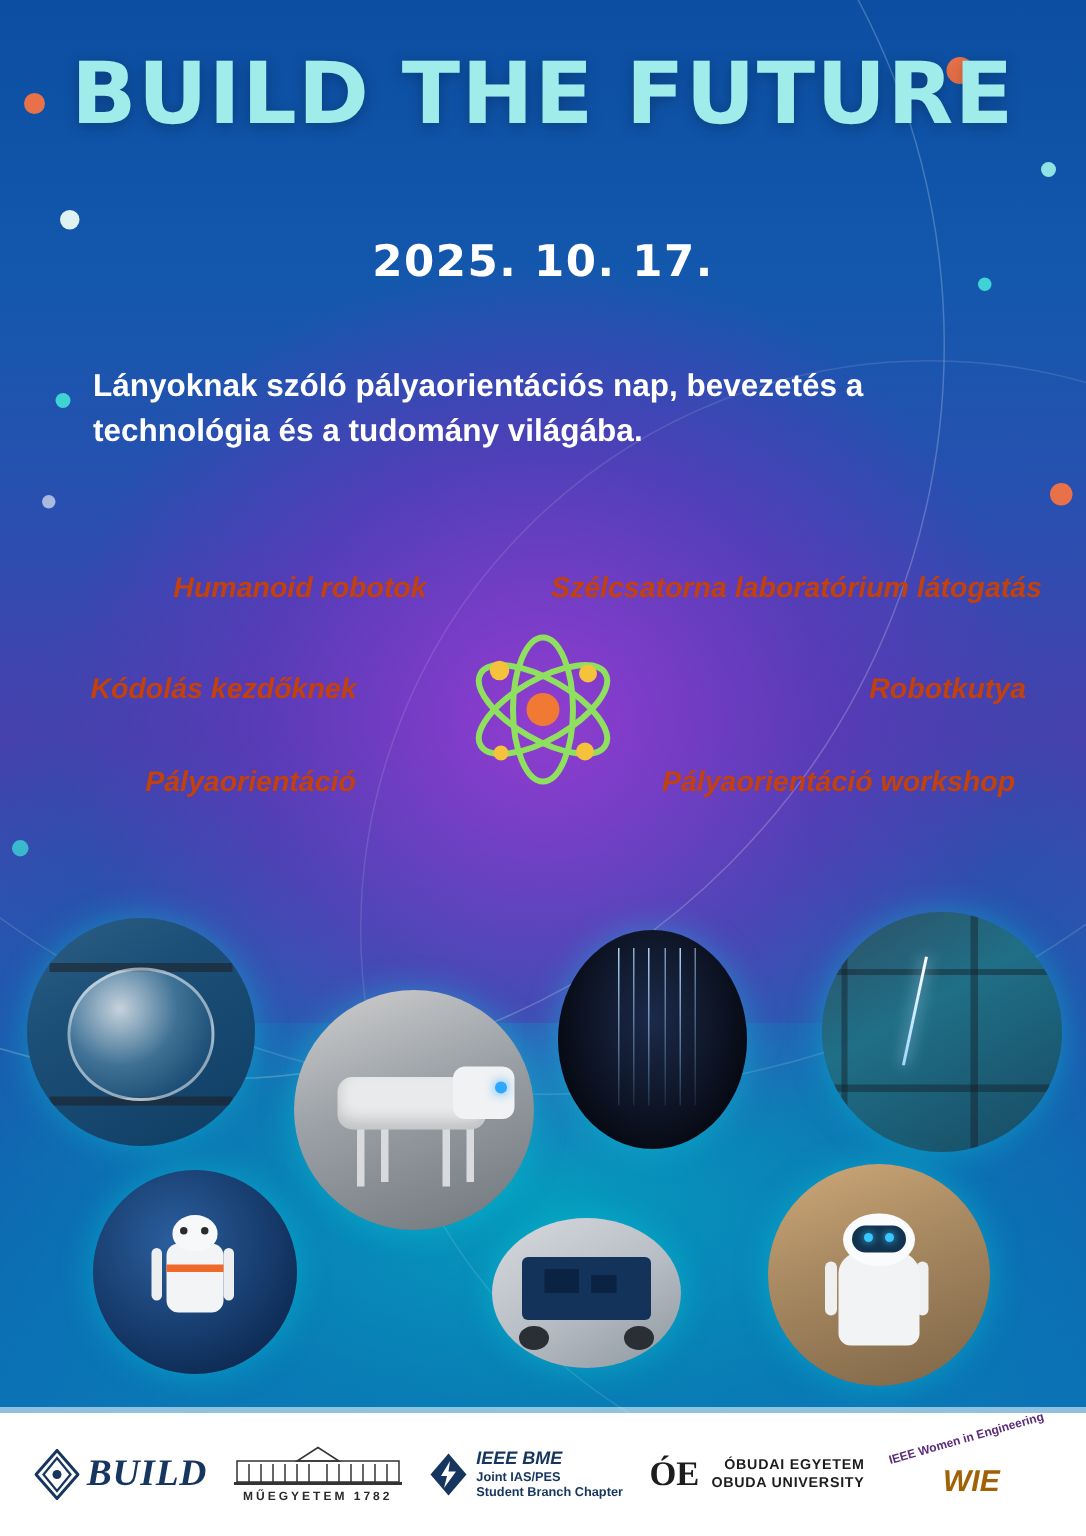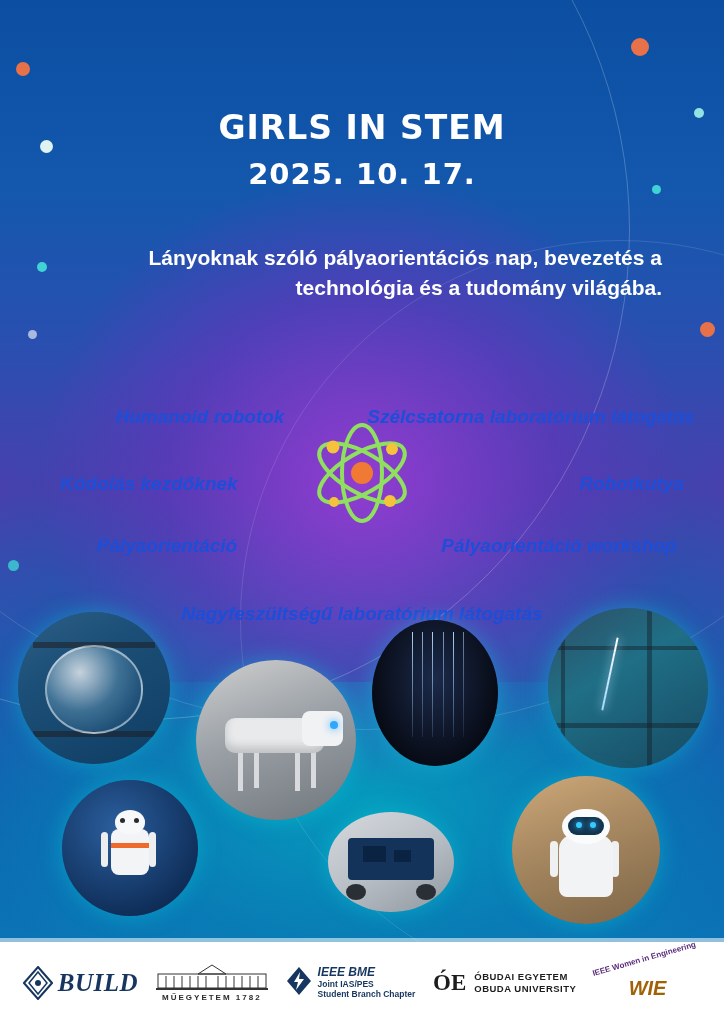--- a/index.html
+++ b/index.html
@@ -64,33 +64,32 @@
   }
   .date {
     position: absolute; top: 157px; left: 0; right: 0;
     text-align: center;
     font-size: 29px; font-weight: 700; letter-spacing: 1px;
     color: #ffffff;
     font-family: "DejaVu Sans", sans-serif;
   }
   .lead {
     position: absolute; top: 243px; left: 62px; right: 62px;
-    text-align: right;
+    text-align: left;
     font-size: 21px; font-weight: 700; line-height: 1.45;
     color: #ffffff;
   }
   
   .topic {
     position: absolute;
-    color: #1d4ed8;
+    color: #c2410c;
     font-weight: 700;
     font-style: italic;
     font-size: 19px;
     line-height: 1.25;
-    margin-top: 24px;
   }
   .t-humanoid { left: 60px; top: 381px; width: 280px; text-align: center; }
   .t-wind     { right: 28px; top: 381px; width: 330px; text-align: center; }
   .t-coding   { left: 14px; top: 448px; width: 270px; text-align: center; }
   .t-dog      { right: 40px; top: 448px; width: 300px; text-align: right; }
   .t-career   { left: 42px; top: 510px; width: 250px; text-align: center; }
   .t-robotprog{ right: 20px; top: 510px; width: 290px; text-align: center; }
   .t-highv    { left: 0; right: 0; top: 578px; text-align: center; }
 
   
@@ -170,28 +169,28 @@
     position: absolute; left: 0; right: 0; bottom: 0; height: 82px;
     display: flex; align-items: center; justify-content: space-around;
     padding: 0 14px;
   }
   .logo { display:flex; align-items:center; gap:6px; color:#19355e; }
   .ieee-logo { display:flex; align-items:center; gap:5px; }
   .ieee-word { font-size: 25px; font-weight: 800; font-style: italic; color:#16365f; letter-spacing:0.5px; font-family:"Liberation Serif", serif;}
   .bme { text-align:center; color:#2b2b2b; }
   .bme-bar { width: 112px; height: 26px; border-bottom: 2px solid #333; position:relative; }
   .bme-txt { font-size: 8px; letter-spacing: 2px; margin-top:3px; font-weight:700; }
-  .ieeebme { display:flex; align-items:flex-start; gap:6px; }
+  .ieeebme { display:flex; align-items:center; gap:6px; }
   .ieeebme-txt { line-height:1.15; }
   .ieeebme-t1 { font-size: 12px; font-weight: 800; color:#16365f; font-style: italic;}
   .ieeebme-t2 { font-size: 8.5px; font-weight: 700; color:#16365f;}
   .ieeebme-t3 { font-size: 8.5px; font-weight: 700; color:#16365f;}
   .obuda { display:flex; align-items:center; gap:8px; }
   .obuda-mark { font-size: 23px; font-weight: 700; color:#1d1d1d; font-family:"Liberation Serif", serif; }
-  .obuda-txt { line-height:1.25; }
+  .obuda-txt { line-height:1.25;text-align:right; }
   .obuda-t1 { font-size: 9.5px; font-weight:800; color:#1d1d1d; letter-spacing:0.5px;}
   .obuda-t2 { font-size: 9.5px; font-weight:800; color:#1d1d1d; letter-spacing:0.5px;}
   .wie { text-align:center; position:relative; }
   .wie-top { font-size: 8px; color:#5a2b7a; font-weight:700; transform: rotate(-16deg); transform-origin: left bottom; white-space:nowrap;}
   .wie-main { font-size: 20px; color:#a16207; font-family:Liberation Sans, sans-serif; font-style:italic; font-weight:700; line-height:1;}
 </style>
 </head>
 <body>
 
 <div class="poster">
@@ -206,31 +205,30 @@
   <div class="dot" style="left:16px;  top:62px;  width:14px; height:14px; background:#e8714a;"></div>
   <div class="dot" style="left:40px;  top:140px; width:13px; height:13px; background:#dff3f2;"></div>
   <div class="dot" style="left:37px;  top:262px; width:10px; height:10px; background:#3fd3d6;"></div>
   <div class="dot" style="left:28px;  top:330px; width:9px;  height:9px;  background:#ffffff; opacity:.6;"></div>
   <div class="dot" style="left:631px; top:38px;  width:18px; height:18px; background:#e8714a;"></div>
   <div class="dot" style="left:694px; top:108px; width:10px; height:10px; background:#8fe3e2;"></div>
   <div class="dot" style="left:652px; top:185px; width:9px;  height:9px;  background:#3fd3d6;"></div>
   <div class="dot" style="left:700px; top:322px; width:15px; height:15px; background:#e8714a;"></div>
   <div class="dot" style="left:8px;   top:560px; width:11px; height:11px; background:#3fd3d6; opacity:.8;"></div>
 
-  <h2 class="subtitle">GIRLS IN STEM</h2>
+  <h1 class="title">BUILD THE FUTURE</h1>
   <div class="date">2025. 10. 17.</div>
   <p class="lead">Lányoknak szóló pályaorientációs nap, bevezetés a technológia és a tudomány világába.</p>
 
   <div class="topic t-humanoid">Humanoid robotok</div>
   <div class="topic t-coding">Kódolás kezdőknek</div>
   <div class="topic t-wind">Szélcsatorna laboratórium látogatás</div>
   <div class="topic t-dog">Robotkutya</div>
   <div class="topic t-career">Pályaorientáció</div>
   <div class="topic t-robotprog">Pályaorientáció workshop</div>
-  <div class="topic t-highv">Nagyfeszültségű laboratórium látogatás</div>
 
   <div class="atom">
     <svg viewBox="0 0 152 110" width="152" height="110">
       <g fill="none" stroke="#8fe05f" stroke-width="4">
         <ellipse cx="76" cy="55" rx="48" ry="20" transform="rotate(30 76 55)"></ellipse>
         <ellipse cx="76" cy="55" rx="48" ry="20" transform="rotate(-30 76 55)"></ellipse>
         <ellipse cx="76" cy="55" rx="20" ry="48"></ellipse>
       </g>
       <circle cx="76" cy="55" r="11" fill="#f07a34"></circle>
       <circle cx="47" cy="29" r="6.5" fill="#f5c23c"></circle>

